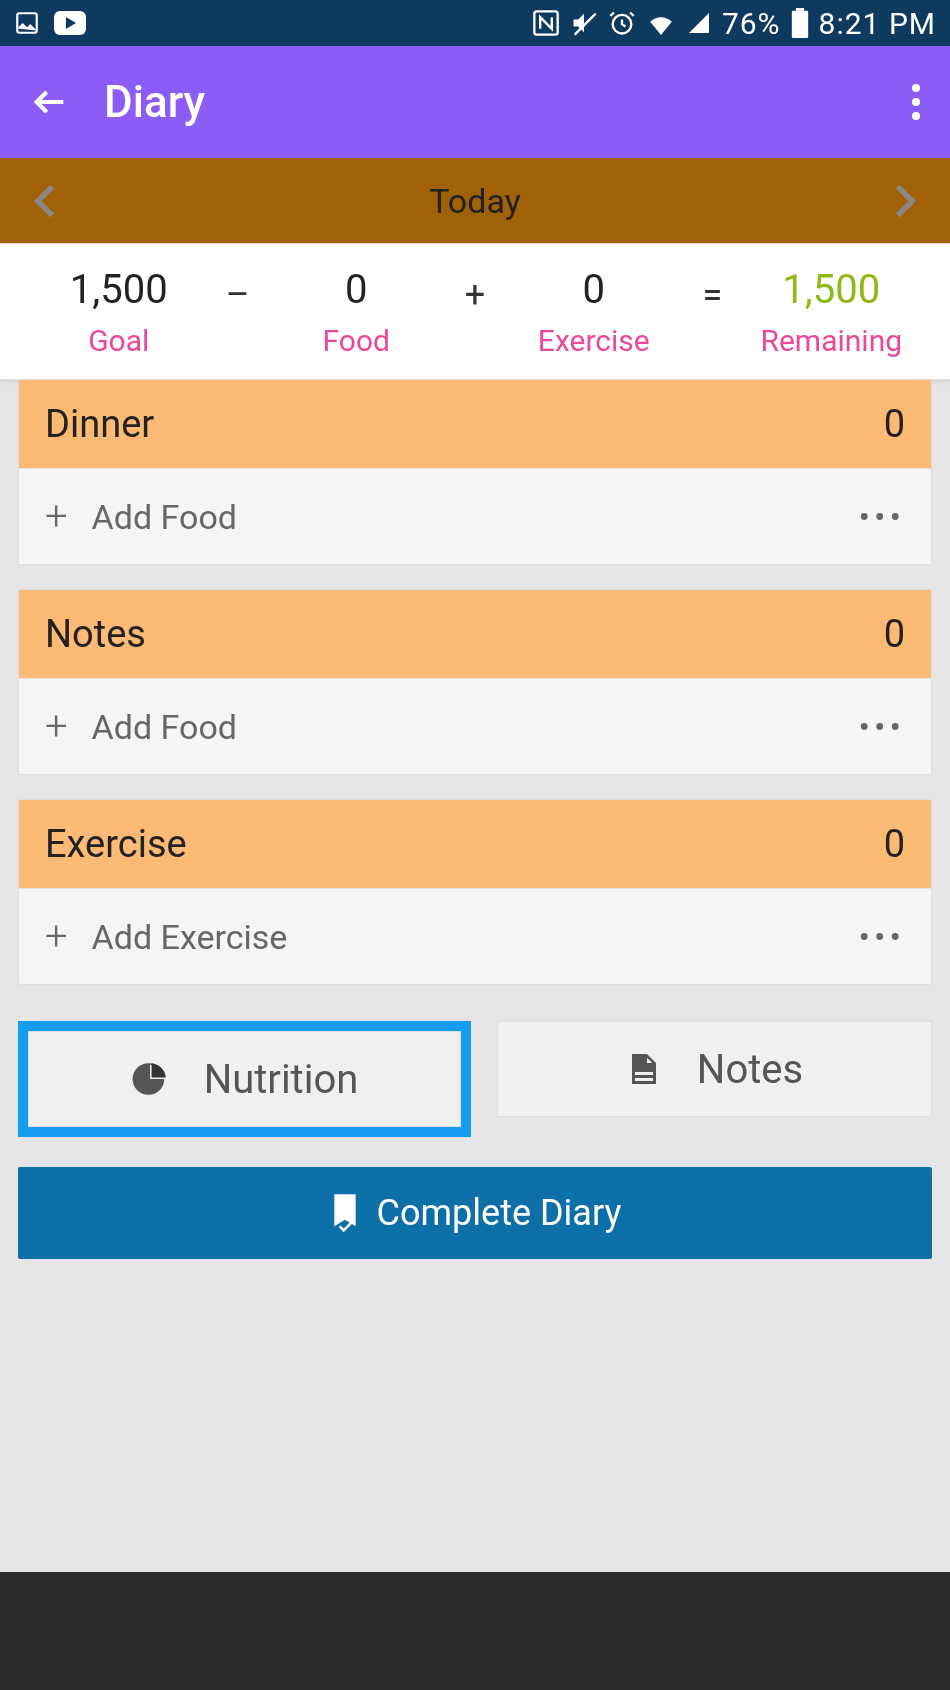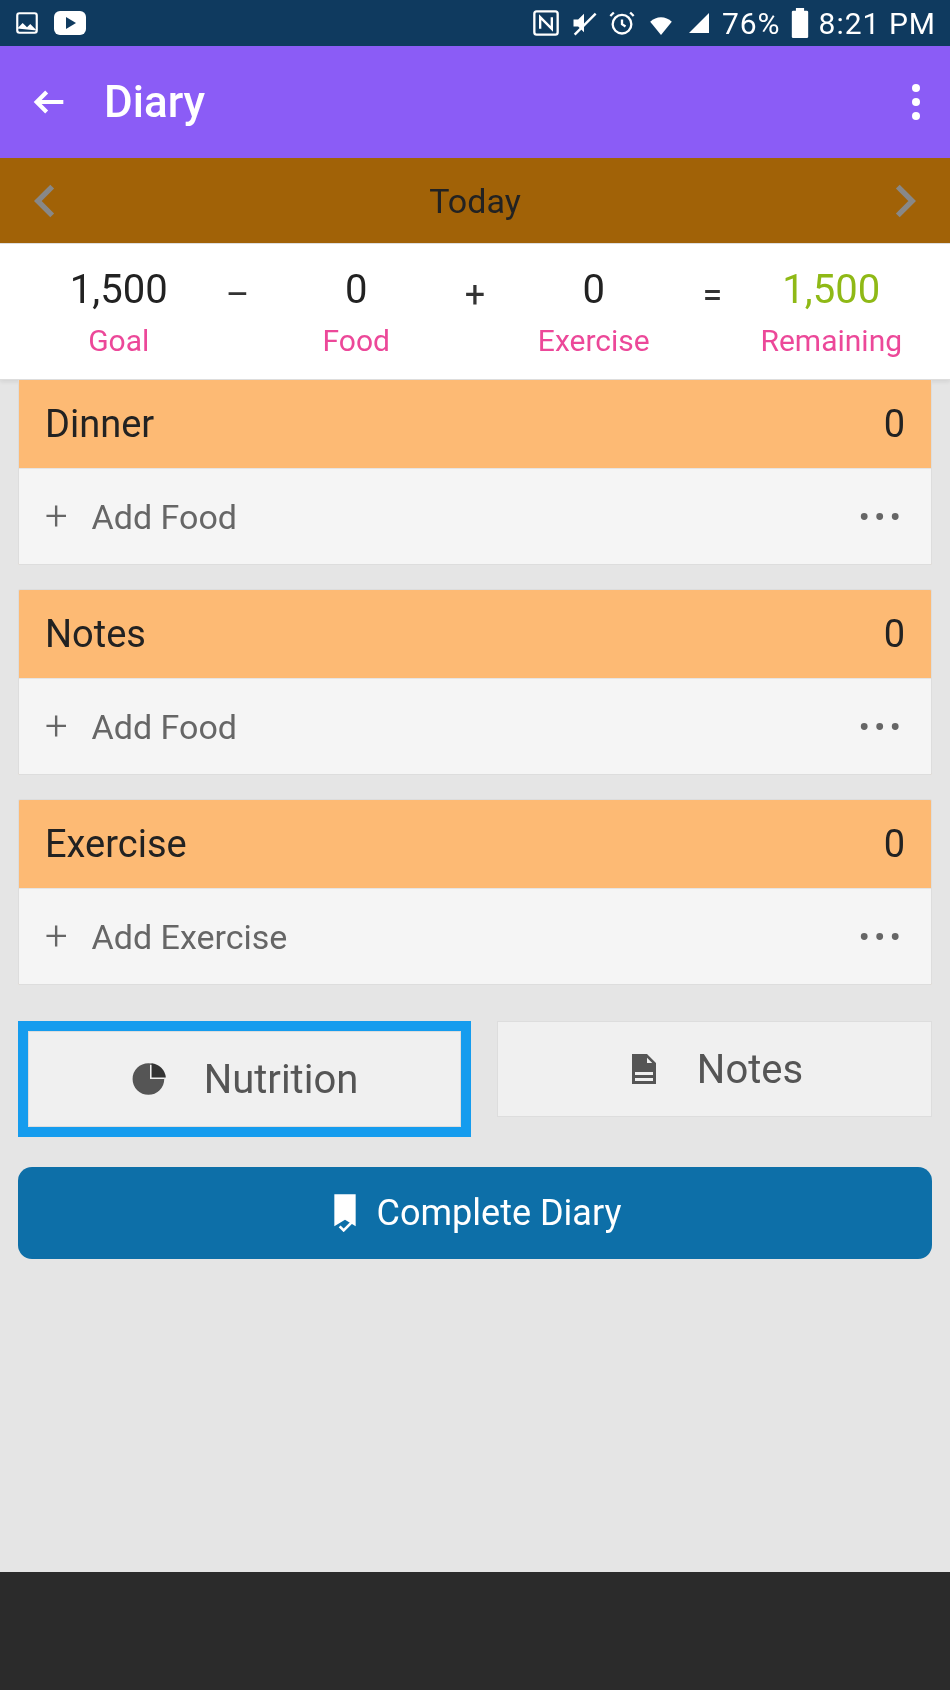--- a/index.html
+++ b/index.html
@@ -113,21 +113,21 @@
   .complete-btn {
     margin: 30px 18px 0 18px;
     height: 92px;
     background:#0d6fa8;
     color:#fff;
     display:flex;
     align-items:center;
     justify-content:center;
     gap:16px;
     font-size:36px;
-    border-radius:14px;
+    border-radius:2px;
   }
   .bottom-bar {
     position:absolute;
     bottom:0; left:0; right:0;
     height:118px;
     background:#2b2b2b;
   }
   svg { display:block; }
 </style>
 </head>

